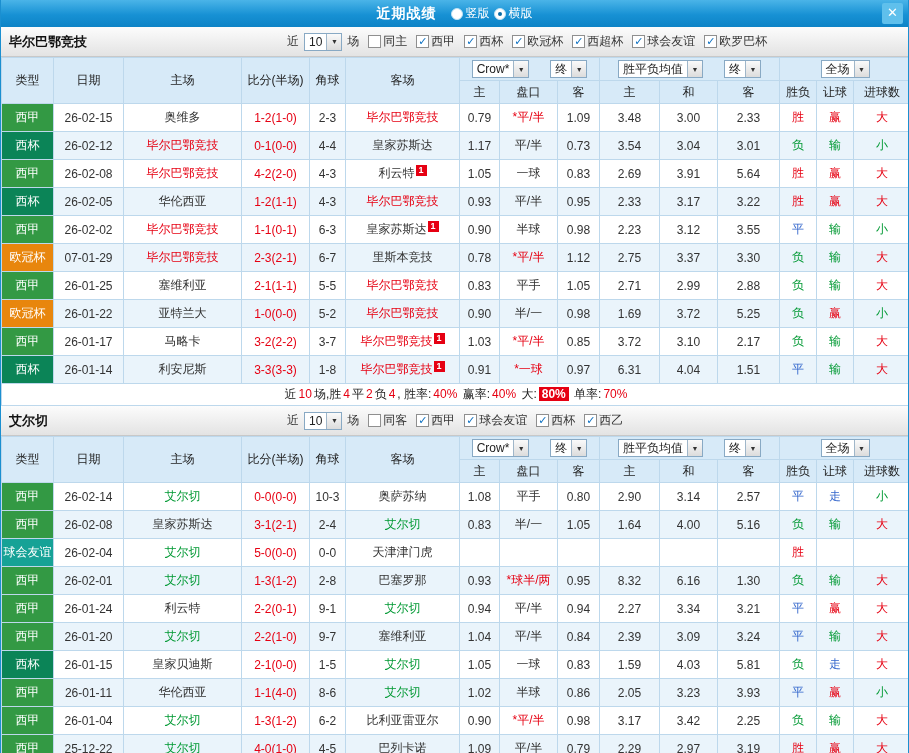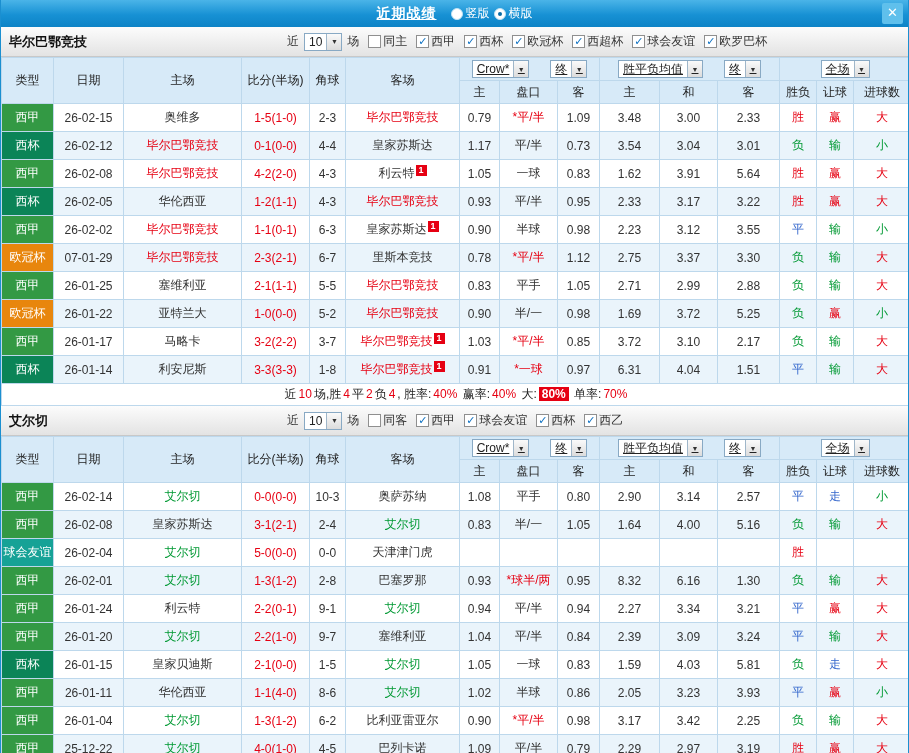--- a/index.html
+++ b/index.html
@@ -1,40 +1,40 @@
 <!DOCTYPE html>
 <html><head>
 <meta charset="utf-8">
 <style>
   *{margin:0;padding:0;box-sizing:border-box;}
   body{width:909px;height:753px;overflow:hidden;background:#fff;font-family:"Liberation Sans","DejaVu Sans",sans-serif;}
   .app{width:909px;height:753px;overflow:hidden;position:relative;border-left:1px solid #1b8fd0;border-right:1px solid #1b8fd0;}
   .titlebar{height:27px;background:linear-gradient(180deg,#4ab4e8 0%,#1791d4 55%,#0d83c6 100%);display:flex;align-items:center;justify-content:center;position:relative;color:#fff;gap:14px;}
-  .tb-title{font-size:14px;font-weight:bold;letter-spacing:1px;text-decoration:underline;}
+  .tb-title{font-size:14px;font-weight:bold;letter-spacing:1px;}
   .radio-group{display:inline-flex;align-items:flex-start;gap:4px;}
   .radio-opt{display:inline-flex;align-items:center;gap:3px;font-size:12px;cursor:pointer;}
   .radio{width:12px;height:12px;border-radius:50%;background:#fff;border:1px solid #bfe2f4;position:relative;display:inline-block;}
   .radio.selected::after{content:"";position:absolute;left:3px;top:3px;right:3px;bottom:3px;border-radius:50%;background:#0a6ca6;}
   .close-btn{position:absolute;right:5px;top:3px;width:21px;height:21px;line-height:20px;text-align:center;background:#5fc0ec;border-radius:2px;color:#fff;font-size:13px;font-weight:bold;cursor:pointer;}
   .section-bar{height:30px;background:linear-gradient(#fcfcfc,#e3e3e3);border-bottom:1px solid #c8c8c8;display:flex;align-items:center;padding:0 8px;}
   .team-name{font-size:13px;font-weight:bold;color:#111;width:278px;flex:0 0 auto;}
   .controls{display:flex;align-items:center;gap:5px;font-size:12px;color:#333;}
   .filters{display:flex;align-items:center;gap:9px;margin-left:4px;}
   .filter{display:inline-flex;align-items:center;gap:2px;cursor:pointer;}
   .cb{width:13px;height:13px;border:1px solid #8f8f8f;background:#fff;font-size:11px;line-height:11px;color:#0a6fc2;text-align:center;display:inline-block;font-weight:bold;}
   .select{display:inline-flex;align-items:stretch;background:#fff;border:1px solid #88a9c4;height:18px;font-size:12px;color:#222;cursor:pointer;}
   .select .sv{padding:0 4px;display:flex;align-items:center;white-space:nowrap;}
   .select .arrow{width:15px;background:linear-gradient(#fafafa,#dcdcdc);border-left:1px solid #9fb6c9;font-size:7px;color:#333;display:flex;align-items:center;justify-content:center;}
   table{width:100%;border-collapse:collapse;table-layout:fixed;}
   th,td{border:1px solid #bdd8ec;text-align:center;font-size:12px;white-space:nowrap;overflow:hidden;color:#333;}
   thead th{background:#d7eaf8;font-weight:normal;color:#222;height:23px;}
   tbody td{height:28px;background:#fff;}
   tbody tr:nth-child(even) td{background:#eaf4fb;}
   .col-league{color:#fff;}
-  .sel-wrap{display:flex;align-items:flex-start;justify-content:center;gap:21px;text-decoration:underline;}
+  .sel-wrap{display:flex;align-items:flex-start;justify-content:center;gap:21px;}
   .t-red{color:#e60012;}
   .t-green{color:#009933;}
   .t-blue{color:#3366cc;}
   .badge{display:inline-block;width:11px;height:11px;background:#e60012;color:#fff;font-size:9px;line-height:11px;text-align:center;font-weight:bold;vertical-align:4px;margin-left:1px;}
   td.summary{height:22px;background:#fff;font-size:12px;color:#222;}
   td.summary span{margin:0 1px;}
   .chip{background:#e60012;color:#fff;font-weight:bold;padding:0 3px;}
 </style>
 </head>
 <body>
@@ -166,21 +166,21 @@
           <th>胜负</th>
           <th>让球</th>
           <th>进球数</th>
         </tr>
       </thead>
       <tbody>
             <tr class="data-row">
               <td class="col-league" style="background: rgb(51, 153, 68);">西甲</td>
               <td class="col-date">26-02-15</td>
               <td class="col-team"><span class="tname">奥维多</span></td>
-              <td class="col-score t-red">1-5(1-0)</td>
+              <td class="col-score t-red">1-2(1-0)</td>
               <td class="col-corner">2-3</td>
               <td class="col-team"><span class="tname" style="color: rgb(230, 0, 18);">毕尔巴鄂竞技</span></td>
               <td class="col-odds">0.79</td>
               <td class="col-line t-red">*平/半</td>
               <td class="col-odds">1.09</td>
               <td class="col-odds">3.48</td>
               <td class="col-odds">3.00</td>
               <td class="col-odds">2.33</td>
               <td class="col-res t-red">胜</td>
               <td class="col-res t-red">赢</td>
@@ -206,21 +206,21 @@
             <tr class="data-row">
               <td class="col-league" style="background: rgb(51, 153, 68);">西甲</td>
               <td class="col-date">26-02-08</td>
               <td class="col-team"><span class="tname" style="color: rgb(230, 0, 18);">毕尔巴鄂竞技</span></td>
               <td class="col-score t-red">4-2(2-0)</td>
               <td class="col-corner">4-3</td>
               <td class="col-team"><span class="tname">利云特</span><span class="badge">1</span></td>
               <td class="col-odds">1.05</td>
               <td class="col-line">一球</td>
               <td class="col-odds">0.83</td>
-              <td class="col-odds">1.62</td>
+              <td class="col-odds">2.69</td>
               <td class="col-odds">3.91</td>
               <td class="col-odds">5.64</td>
               <td class="col-res t-red">胜</td>
               <td class="col-res t-red">赢</td>
               <td class="col-res t-red">大</td>
             </tr>
             <tr class="data-row">
               <td class="col-league" style="background: rgb(11, 132, 87);">西杯</td>
               <td class="col-date">26-02-05</td>
               <td class="col-team"><span class="tname">华伦西亚</span></td>

